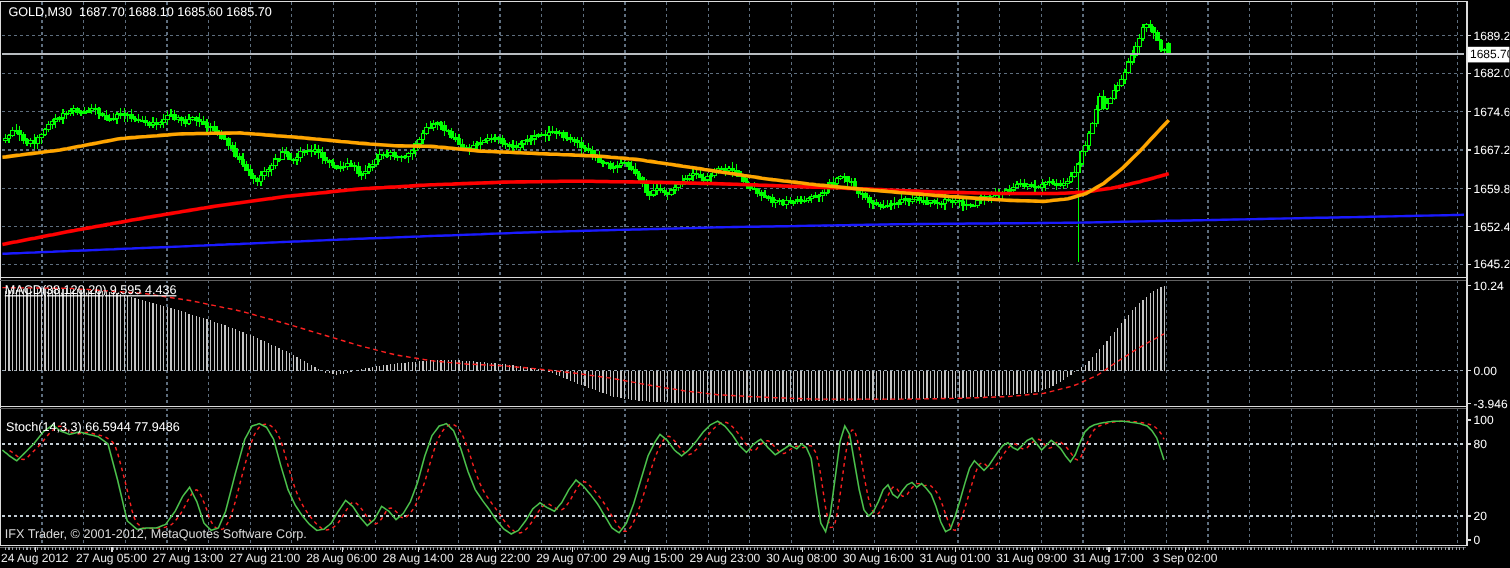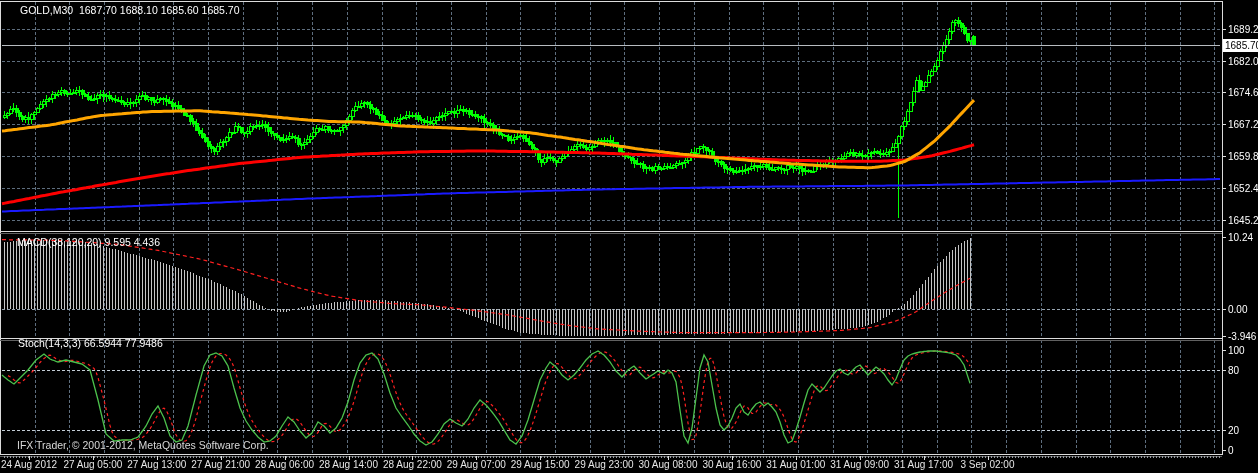--- a/index.html
+++ b/index.html
@@ -1,19 +1,19 @@
 <!DOCTYPE html>
 <html><head>
 <meta charset="utf-8">
 <style>
   html,body{margin:0;padding:0;background:#000;}
   .win{position:relative;width:1258px;height:473px;background:#000;overflow:hidden;
        font-family:"Liberation Sans","DejaVu Sans",sans-serif;}
   #cv{position:absolute;left:0;top:0;}
-  .lbl{position:absolute;color:#fff;font-size:10.5px;white-space:pre;line-height:12px;margin-left:13px;}
+  .lbl{position:absolute;color:#fff;font-size:10.5px;white-space:pre;line-height:12px;}
   .lbl.copy{color:#d8d8d8;}
   #price-tag{position:absolute;left:1223px;top:39px;width:35px;height:13px;background:#fff;
              color:#000;font-size:10px;line-height:13px;padding-left:2px;letter-spacing:0;}
 </style>
 </head>
 <body>
 
 <div class="win">
   <svg id="cv" width="1258" height="473">
       <g stroke="#5E6E7E" stroke-width="1" stroke-dasharray="2.5 2.5" shape-rendering="crispEdges">
@@ -1591,17 +1591,17 @@
       <text x="540.2" y="468" fill="#E6E6E6" font-size="10px" text-anchor="middle">29 Aug 15:00</text>
       <text x="604.1" y="468" fill="#E6E6E6" font-size="10px" text-anchor="middle">29 Aug 23:00</text>
       <text x="668" y="468" fill="#E6E6E6" font-size="10px" text-anchor="middle">30 Aug 08:00</text>
       <text x="731.9" y="468" fill="#E6E6E6" font-size="10px" text-anchor="middle">30 Aug 16:00</text>
       <text x="795.8" y="468" fill="#E6E6E6" font-size="10px" text-anchor="middle">31 Aug 01:00</text>
       <text x="859.6999999999999" y="468" fill="#E6E6E6" font-size="10px" text-anchor="middle">31 Aug 09:00</text>
       <text x="923.6" y="468" fill="#E6E6E6" font-size="10px" text-anchor="middle">31 Aug 17:00</text>
       <text x="987.5" y="468" fill="#E6E6E6" font-size="10px" text-anchor="middle">3 Sep 02:00</text>
     </svg>
   <div class="lbl" style="left:7px;top:4px;">GOLD,M30  1687.70 1688.10 1685.60 1685.70</div>
-  <div class="lbl" style="left:4px;top:236px;">MACD(38,120,20) 9.595 4.436</div>
-  <div class="lbl" style="left:5px;top:337px;">Stoch(14,3,3) 66.5944 77.9486</div>
+  <div class="lbl" style="left:4px;top:236px;text-decoration:underline;">MACD(38,120,20) 9.595 4.436</div>
+  <div class="lbl" style="left:5px;top:350px;">Stoch(14,3,3) 66.5944 77.9486</div>
   <div class="lbl copy" style="left:4px;top:439px;">IFX Trader, © 2001-2012, MetaQuotes Software Corp.</div>
   <div id="price-tag">1685.70</div>
 </div>
 
 </body></html>

